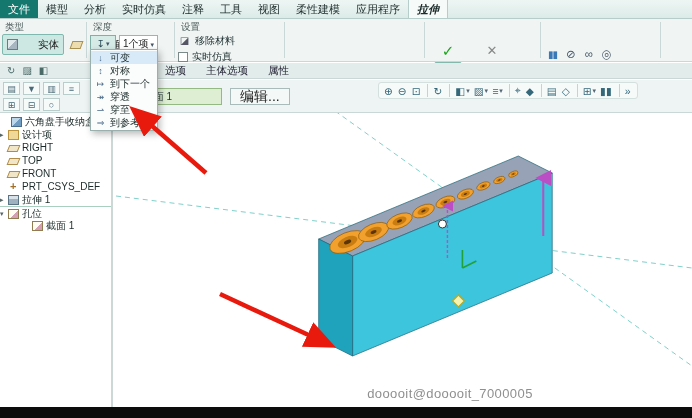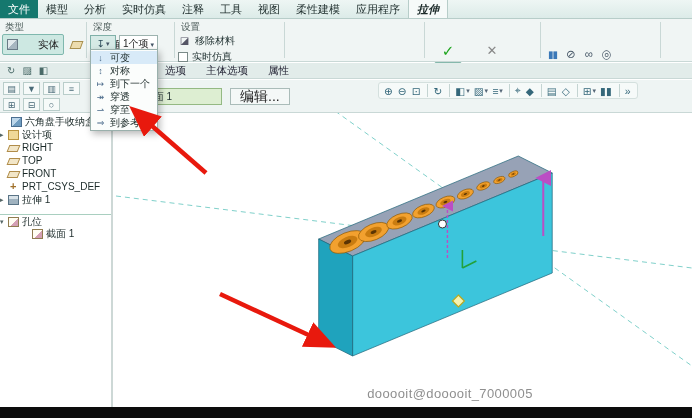--- a/index.html
+++ b/index.html
@@ -65,21 +65,21 @@
   .scene{position:absolute;left:0;top:0;width:100%;height:100%}
   .vtoolbar{position:absolute;left:378px;top:82px;display:flex;align-items:center;background:rgba(246,250,249,.93);border:1px solid #d4e0de;border-radius:3px;padding:1px 4px;gap:2px;z-index:30;font-size:10.5px;color:#34677a}
   .vt-btn{display:flex;align-items:center;height:13px;padding:0 1px}
   .vt-caret{font-size:7px;margin-left:1px;color:#567}
   .vt-btn.sep{border-left:1px solid #c4d4d2;padding-left:5px;margin-left:3px}
 
   
   .tree{position:absolute;left:0;top:113px;width:112px;height:294px;background:#fff;border-right:1px solid #cdd8d6;font-size:10px;overflow:hidden;z-index:10;padding-top:2px}
   .tree-row{display:flex;align-items:center;height:13px;white-space:nowrap}
   .tree-row.i0{padding-left:3px}.tree-row.i1{}.tree-row.i2{padding-left:24px}
-  .tree-row.divided{margin-top:8px;border-top:1px solid #a9cfc0;padding-top:1px}
+  .tree-row.divided{margin-top:0;border-top:1px solid #a9cfc0;padding-top:1px}
   .t-arrow{width:8px;font-size:7px;color:#566;flex:none}
   .t-icon{width:11px;height:10px;margin-right:3px;flex:none;position:relative}
   .ic-part{background:linear-gradient(135deg,#bcd6ea 50%,#6f9cc0 50%);border:1px solid #4a6e90}
   .ic-folder{background:#f0d898;border:1px solid #bb9440}
   .ic-plane{background:#f2e6c8;border:1px solid #b08c4a;height:7px;margin-top:2px;transform:skewX(-22deg)}
   .ic-csys::before{content:"+";position:absolute;left:2px;top:-2px;color:#a0702a;font-weight:bold;font-size:11px}
   .ic-extrude{background:linear-gradient(#d8e2e8 40%,#9fb2bf 40%);border:1px solid #5a7486}
   .ic-sketch{background:linear-gradient(135deg,#fffdf2 55%,#d4a0b4 55%);border:1px solid #907c50}
   .t-label{color:#1c2b2a}
 

